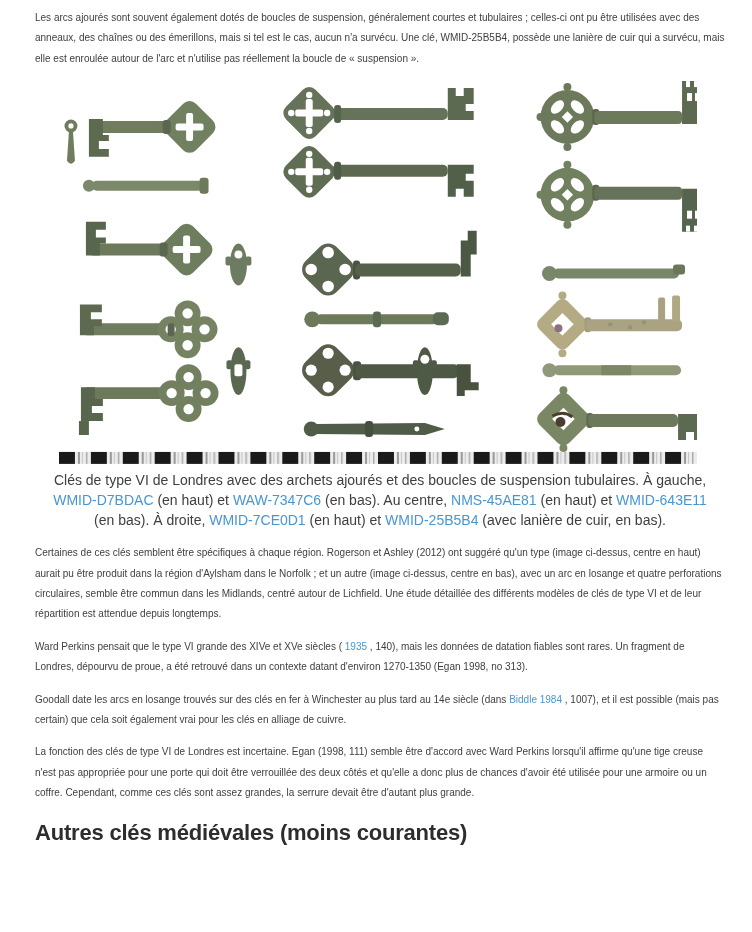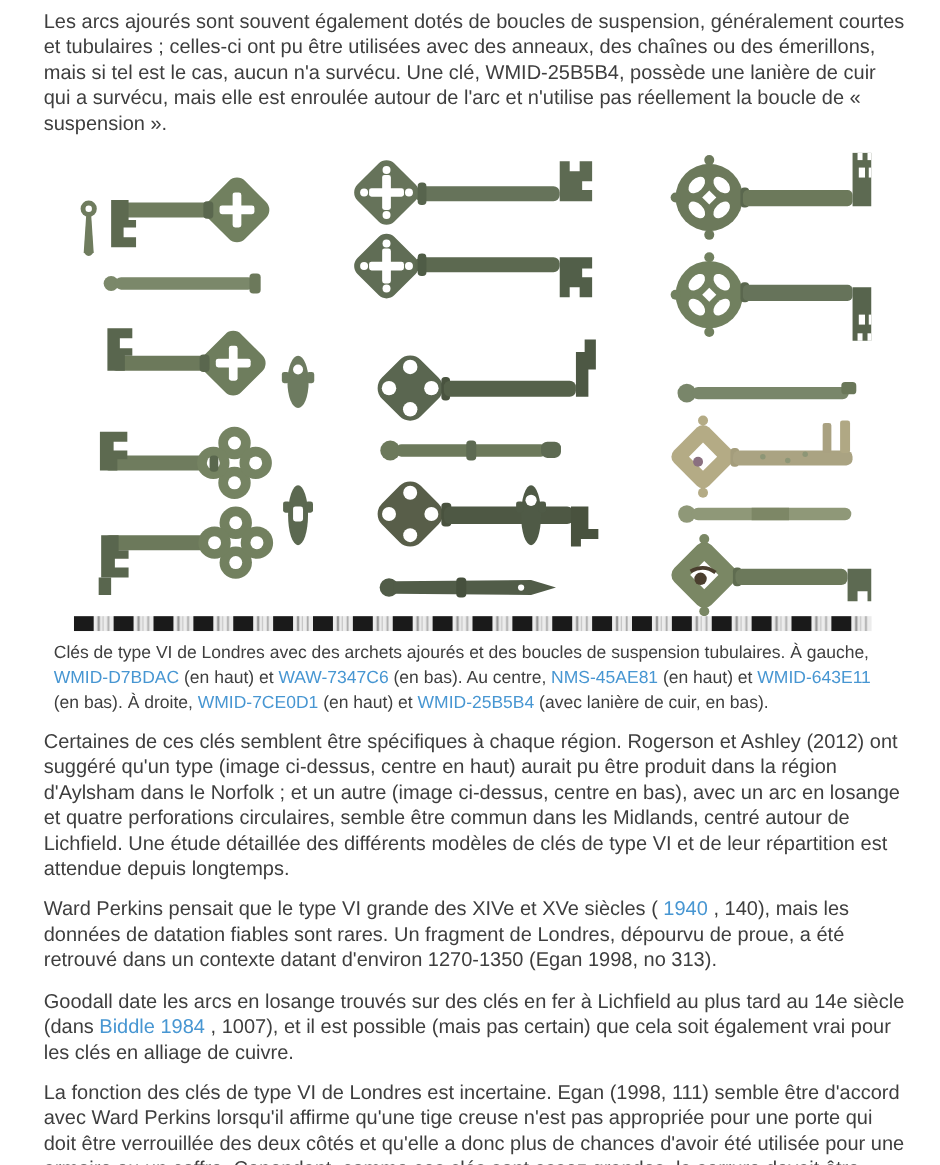--- a/index.html
+++ b/index.html
@@ -4,34 +4,35 @@
 <style>
   html, body { margin: 0; padding: 0; background: #ffffff; }
   body {
     width: 752px;
     font-family: "Liberation Sans", "DejaVu Sans", sans-serif;
     color: #3e3e3e;
     -webkit-font-smoothing: antialiased;
   }
   .page { padding: 8px 27px 16px 35px; }
   p.body {
-    font-size: 16px;
+    font-size: 10px;
     line-height: 20.4px;
     margin: 0 0 12px 0;
   }
   figure {
     margin: 2px 0 6px 24px;
     width: 638px;
     padding: 0;
     background: #ffffff;
   }
   figure svg { display: block; }
   p.caption {
     font-size: 14px;
     line-height: 20px;
+    text-align: center;
     margin: 0 0 13px 0;
     padding: 0 8px;
   }
   a.lnk {
     color: #4796d2;
     text-decoration: none;
     cursor: pointer;
   }
   h2.section {
     font-size: 22px;
@@ -304,21 +305,21 @@
       </g>
 
       <rect x="0" y="372" width="640" height="12" fill="url(#chk)"></rect>
     </svg>
   </figure>
 
   <p class="caption"><span>Clés de type VI de Londres avec des archets ajourés et des boucles de suspension tubulaires. À gauche, </span><a class="lnk">WMID-D7BDAC</a><span> (en haut) et </span><a class="lnk">WAW-7347C6</a><span> (en bas). Au centre, </span><a class="lnk">NMS-45AE81</a><span> (en haut) et </span><a class="lnk">WMID-643E11</a><span> (en bas). À droite, </span><a class="lnk">WMID-7CE0D1</a><span> (en haut) et </span><a class="lnk">WMID-25B5B4</a><span> (avec lanière de cuir, en bas).</span></p>
 
   <p class="body">Certaines de ces clés semblent être spécifiques à chaque région. Rogerson et Ashley (2012) ont suggéré qu'un type (image ci-dessus, centre en haut) aurait pu être produit dans la région d'Aylsham dans le Norfolk ; et un autre (image ci-dessus, centre en bas), avec un arc en losange et quatre perforations circulaires, semble être commun dans les Midlands, centré autour de Lichfield. Une étude détaillée des différents modèles de clés de type VI et de leur répartition est attendue depuis longtemps.</p>
 
-  <p class="body"><span>Ward Perkins pensait que le type VI grande des XIVe et XVe siècles ( </span><a class="lnk">1940</a><span> , 140), mais les données de datation fiables sont rares. Un fragment de Londres, dépourvu de proue, a été retrouvé dans un contexte datant d'environ 1270-1350 (Egan 1998, no 313).</span></p>
-
-  <p class="body"><span>Goodall date les arcs en losange trouvés sur des clés en fer à Lichfield au plus tard au 14e siècle (dans </span><a class="lnk">Biddle 1984</a><span> , 1007), et il est possible (mais pas certain) que cela soit également vrai pour les clés en alliage de cuivre.</span></p>
+  <p class="body"><span>Ward Perkins pensait que le type VI grande des XIVe et XVe siècles ( </span><a class="lnk">1935</a><span> , 140), mais les données de datation fiables sont rares. Un fragment de Londres, dépourvu de proue, a été retrouvé dans un contexte datant d'environ 1270-1350 (Egan 1998, no 313).</span></p>
+
+  <p class="body"><span>Goodall date les arcs en losange trouvés sur des clés en fer à Winchester au plus tard au 14e siècle (dans </span><a class="lnk">Biddle 1984</a><span> , 1007), et il est possible (mais pas certain) que cela soit également vrai pour les clés en alliage de cuivre.</span></p>
 
   <p class="body">La fonction des clés de type VI de Londres est incertaine. Egan (1998, 111) semble être d'accord avec Ward Perkins lorsqu'il affirme qu'une tige creuse n'est pas appropriée pour une porte qui doit être verrouillée des deux côtés et qu'elle a donc plus de chances d'avoir été utilisée pour une armoire ou un coffre. Cependant, comme ces clés sont assez grandes, la serrure devait être d'autant plus grande.</p>
 
   <h2 class="section">Autres clés médiévales (moins courantes)</h2>
 
 </div>
 
 </body></html>

